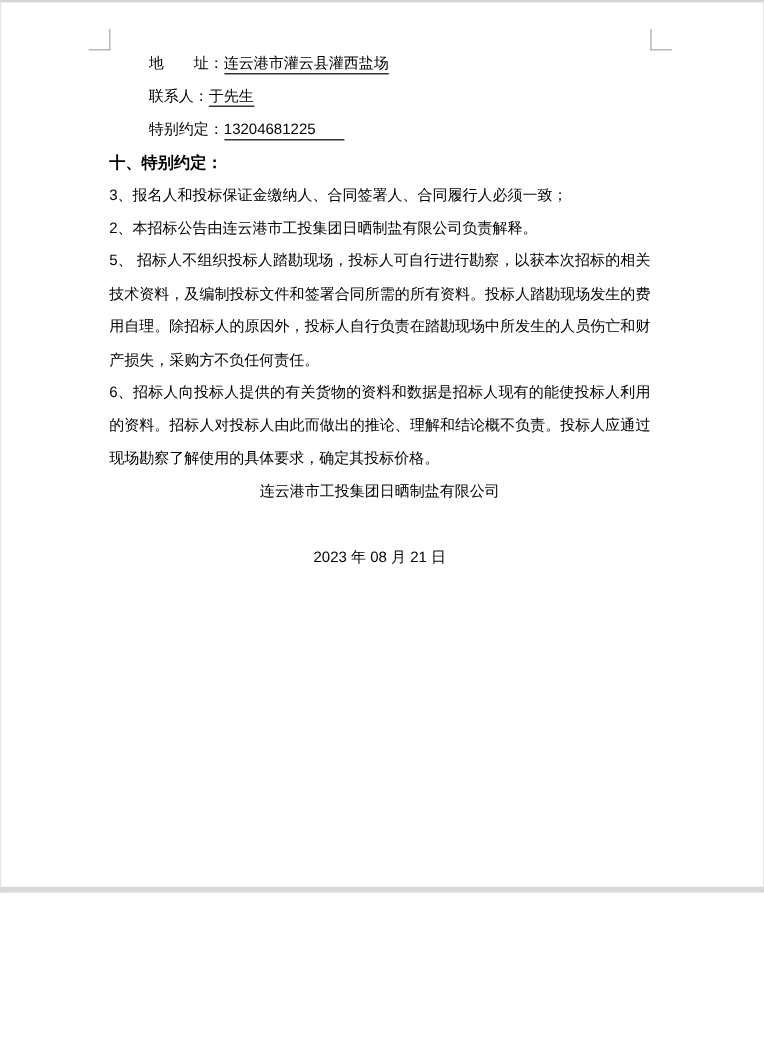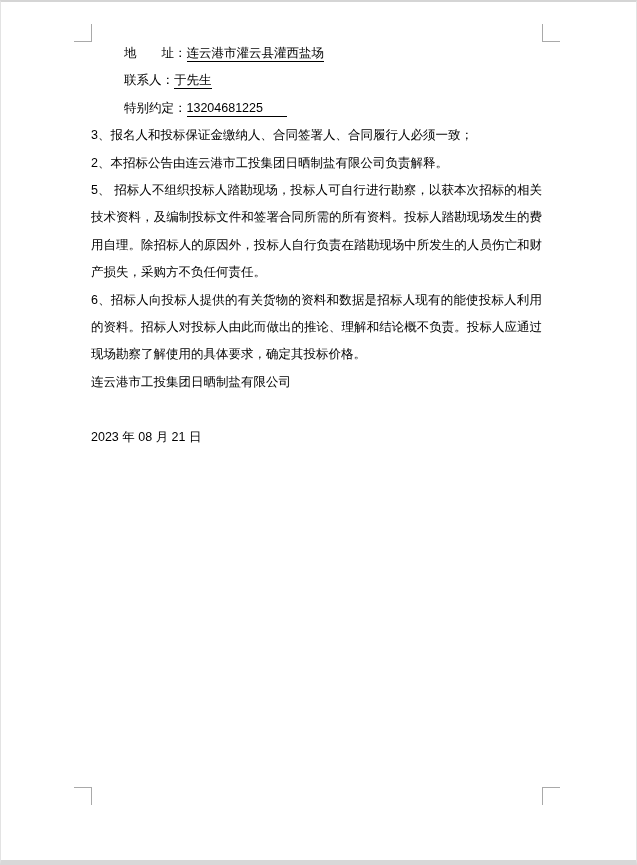--- a/index.html
+++ b/index.html
@@ -3,21 +3,21 @@
 <meta charset="utf-8">
 <style>
   html, body {
     margin: 0;
     padding: 0;
     background: #ffffff;
   }
   .page {
     position: relative;
     width: 637px;
-    height: 865px;
+    height: 744px;
     box-sizing: border-box;
     background: #ffffff;
     border-top: 2px solid #d5d5d5;
     border-left: 1px solid #e3e3e3;
     border-right: 1px solid #e3e3e3;
     border-bottom: 5px solid #d8d8d8;
     overflow: hidden;
     font-family: "Liberation Sans", "DejaVu Sans", sans-serif;
     color: #000000;
   }
@@ -49,41 +49,42 @@
   }
   .underline.trail { padding-right: 24px; }
   .section-title {
     font-weight: bold;
     font-size: 13.5px;
   }
   .clause {
     text-align: justify;
     text-justify: inter-character;
   }
-  .sign-line { }
+  .sign-line { text-align: center; }
   .spacer-line { height: 27.4px; }
 </style>
 </head>
 <body>
 
 <div class="page">
 
   <div class="mark tl"></div>
   <div class="mark tr"></div>
   <div class="mark bl"></div>
   <div class="mark br"></div>
 
   <div class="content">
 
     <p class="contact-line"><span class="label">地　　址：</span><span class="underline">连云港市灌云县灌西盐场</span></p>
 
     <p class="contact-line"><span class="label">联系人：</span><span class="underline">于先生</span></p>
 
     <p class="contact-line"><span class="label">特别约定：</span><span class="underline trail">13204681225</span></p>
 
+    <p class="section-title">十、特别约定：</p>
 
     <p class="clause">3、报名人和投标保证金缴纳人、合同签署人、合同履行人必须一致；</p>
     <p class="clause">2、本招标公告由连云港市工投集团日晒制盐有限公司负责解释。</p>
     <p class="clause">5、 招标人不组织投标人踏勘现场，投标人可自行进行勘察，以获本次招标的相关技术资料，及编制投标文件和签署合同所需的所有资料。投标人踏勘现场发生的费用自理。除招标人的原因外，投标人自行负责在踏勘现场中所发生的人员伤亡和财产损失，采购方不负任何责任。</p>
     <p class="clause">6、招标人向投标人提供的有关货物的资料和数据是招标人现有的能使投标人利用的资料。招标人对投标人由此而做出的推论、理解和结论概不负责。投标人应通过现场勘察了解使用的具体要求，确定其投标价格。</p>
 
     <p class="sign-line">连云港市工投集团日晒制盐有限公司</p>
 
     <div class="spacer-line"></div>
 

